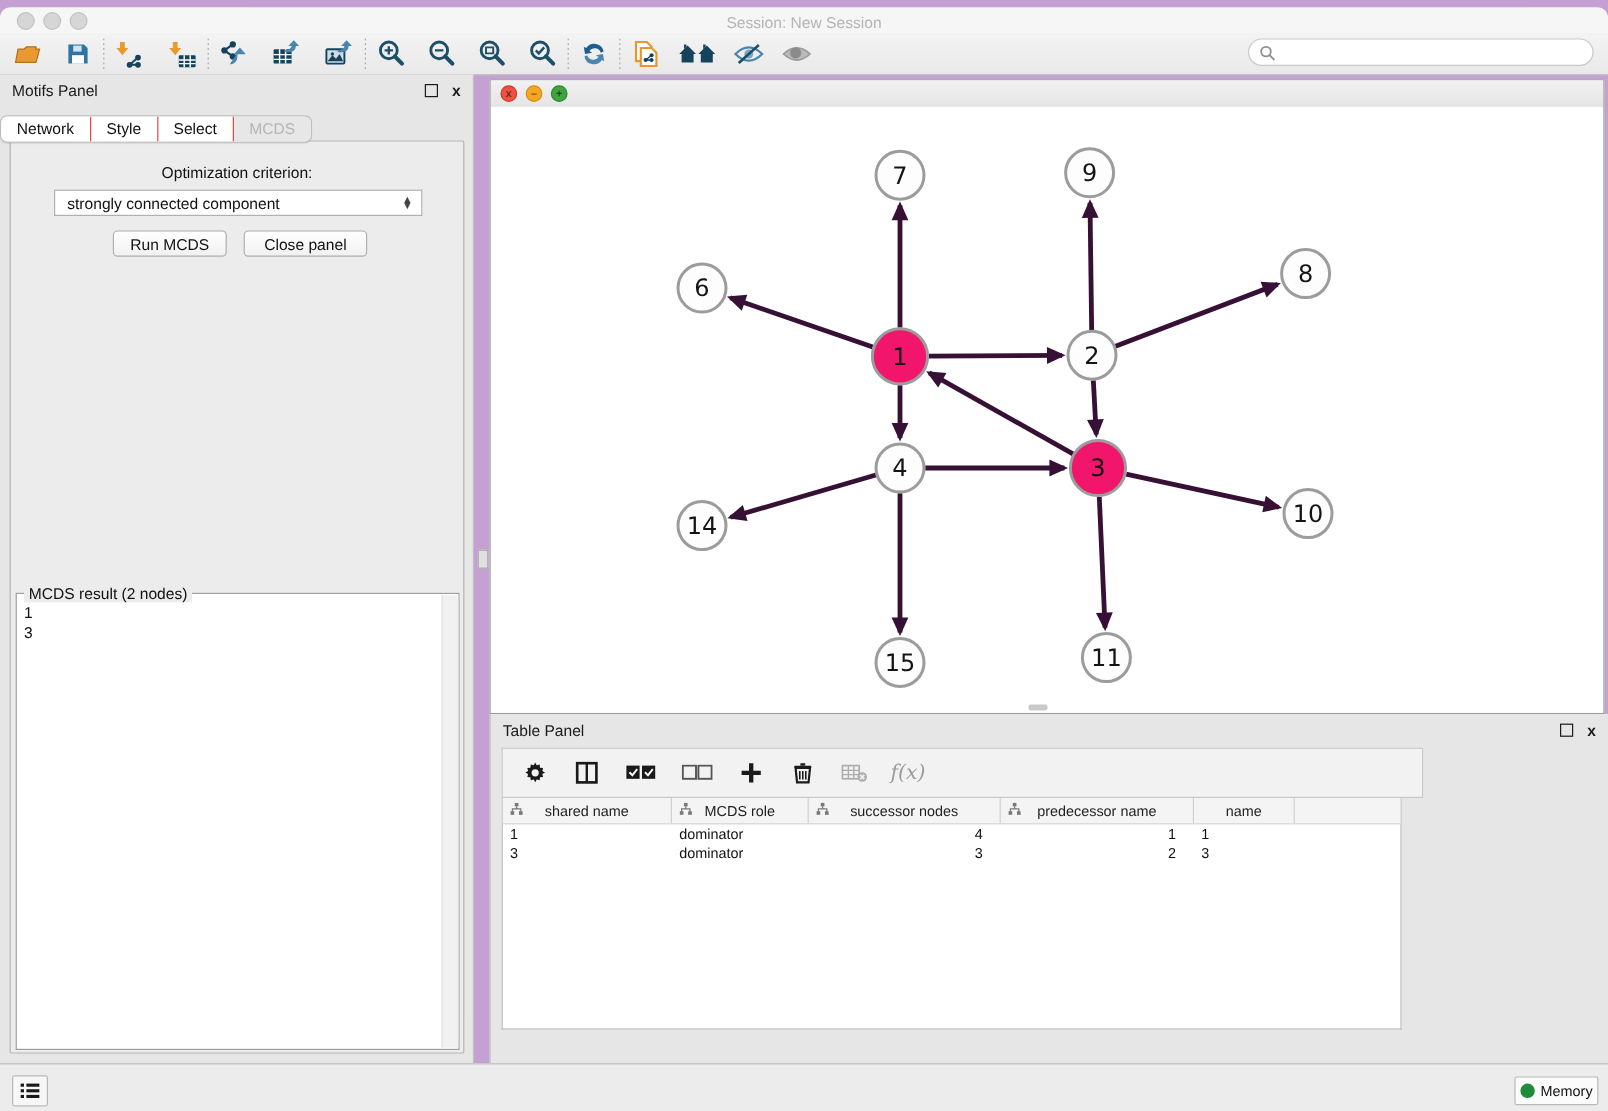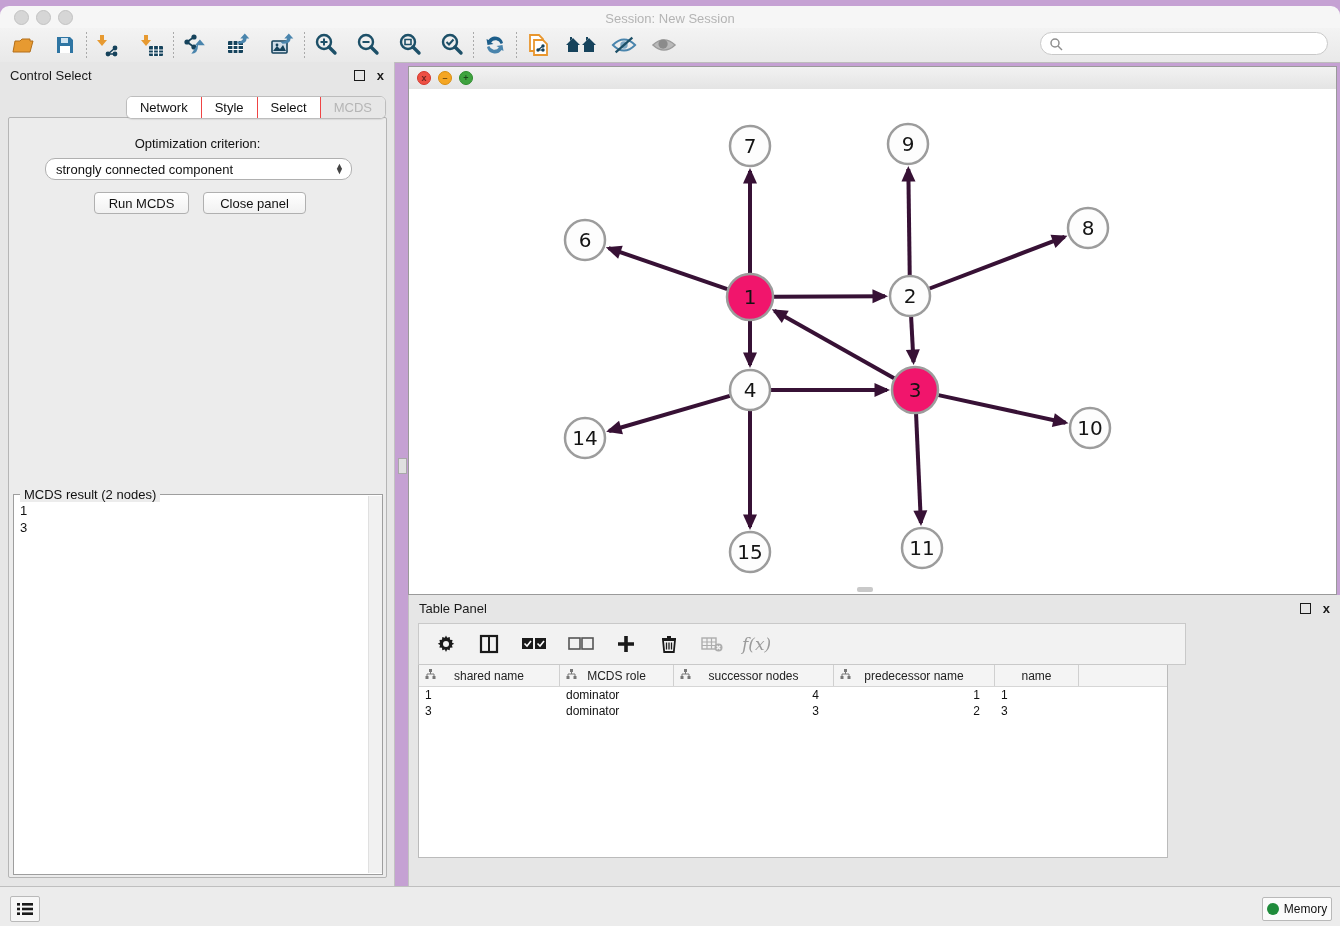--- a/index.html
+++ b/index.html
@@ -30,24 +30,24 @@
   #control-panel{top:62px;left:0;width:395px;height:824px;background:#e6e6e6;border-right:1px solid #c2c2c2;box-sizing:border-box;}
   .panel-head{height:26px;display:flex;align-items:center;padding:0 10px;font-size:13px;color:#1a1a1a;}
   .panel-head .spacer{flex:1;}
   .float-btn{width:9px;height:9px;border:1.5px solid #1a1a1a;display:inline-block;margin-right:12px;}
   .close-x{font-weight:bold;font-size:13px;color:#1a1a1a;line-height:9px;}
   .seg-ctrl{display:inline-flex;border:1px solid #bdbdbd;border-radius:6px;overflow:hidden;background:#fff;
     box-shadow:0 1px 1px rgba(0,0,0,.08);}
   .seg{padding:3px 13px;font-size:13px;color:#111;background:#fff;border-left:1px solid #ef4444;white-space:nowrap;}
   .seg:first-child{border-left:none;}
   .seg.disabled{background:#e7e7e7;color:#b5b5b5;}
-  #cp-tabs{top:96px;left:0;width:386px;text-align:right;}
+  #cp-tabs{top:96px;left:0;width:386px;text-align:left;}
   #cp-pane{top:117px;left:8px;width:379px;height:761px;background:#ececec;border:1px solid #b5b5b5;border-radius:2px;box-sizing:border-box;}
   #opt-label{top:136px;left:0;width:395px;text-align:center;font-size:13px;color:#111;}
-  #criterion-select{top:158px;left:45px;width:307px;height:22px;background:#fff;border:1px solid #b0b0b0;border-radius:10px;
+  #criterion-select{top:158px;left:45px;width:307px;height:22px;background:#fff;border:1px solid #b0b0b0;border-radius:0;
     display:flex;align-items:center;font-size:13px;color:#111;padding-left:10px;box-sizing:border-box;}
   #criterion-select .stepper{margin-left:auto;margin-right:7px;display:flex;flex-direction:column;line-height:5px;color:#444;font-size:9px;}
   .mac-btn{height:22px;background:linear-gradient(#ffffff,#f1f1f1);border:1px solid #b0b0b0;border-radius:4px;
     font-size:13px;color:#111;display:flex;align-items:center;justify-content:center;box-sizing:border-box;}
   #run-btn{top:192px;left:94px;width:95px;}
   #closepanel-btn{top:192px;left:203px;width:103px;}
   #mcds-result{top:494px;left:13px;width:370px;height:381px;border:1px solid #9e9e9e;background:#fff;box-sizing:border-box;}
   #mcds-legend{top:487px;left:20px;background:#ececec;padding:0 4px;font-size:13px;color:#111;}
   #mcds-lines{top:502px;left:20px;font-size:13px;color:#111;line-height:17px;white-space:pre-line;}
   #mcds-scroll{top:496px;left:368px;width:13px;height:377px;background:#f1f1f1;border-left:1px solid #e0e0e0;}
@@ -238,21 +238,21 @@
   <span class="abs" id="search-box">
     <svg width="14" height="14" viewBox="0 0 14 14">
         <circle cx="6" cy="6" r="4" fill="none" stroke="#8f8f8f" stroke-width="1.5"></circle>
         <path d="M9 9 L13 13" stroke="#8f8f8f" stroke-width="1.5"></path>
       </svg>
   </span>
 </div>
 
 <div class="abs" id="control-panel">
   <div class="panel-head">
-    <span>Control Select</span>
+    <span>Motifs Panel</span>
     <span class="spacer"></span>
     <span class="float-btn"></span>
     <span class="close-x">x</span>
   </div>
 </div>
 <div class="abs" id="cp-pane"></div>
 <div class="abs" id="cp-tabs"><span class="seg-ctrl" id="cp-tabs-inner">
       <span class="seg">Network</span>
       <span class="seg">Style</span>
       <span class="seg">Select</span>

